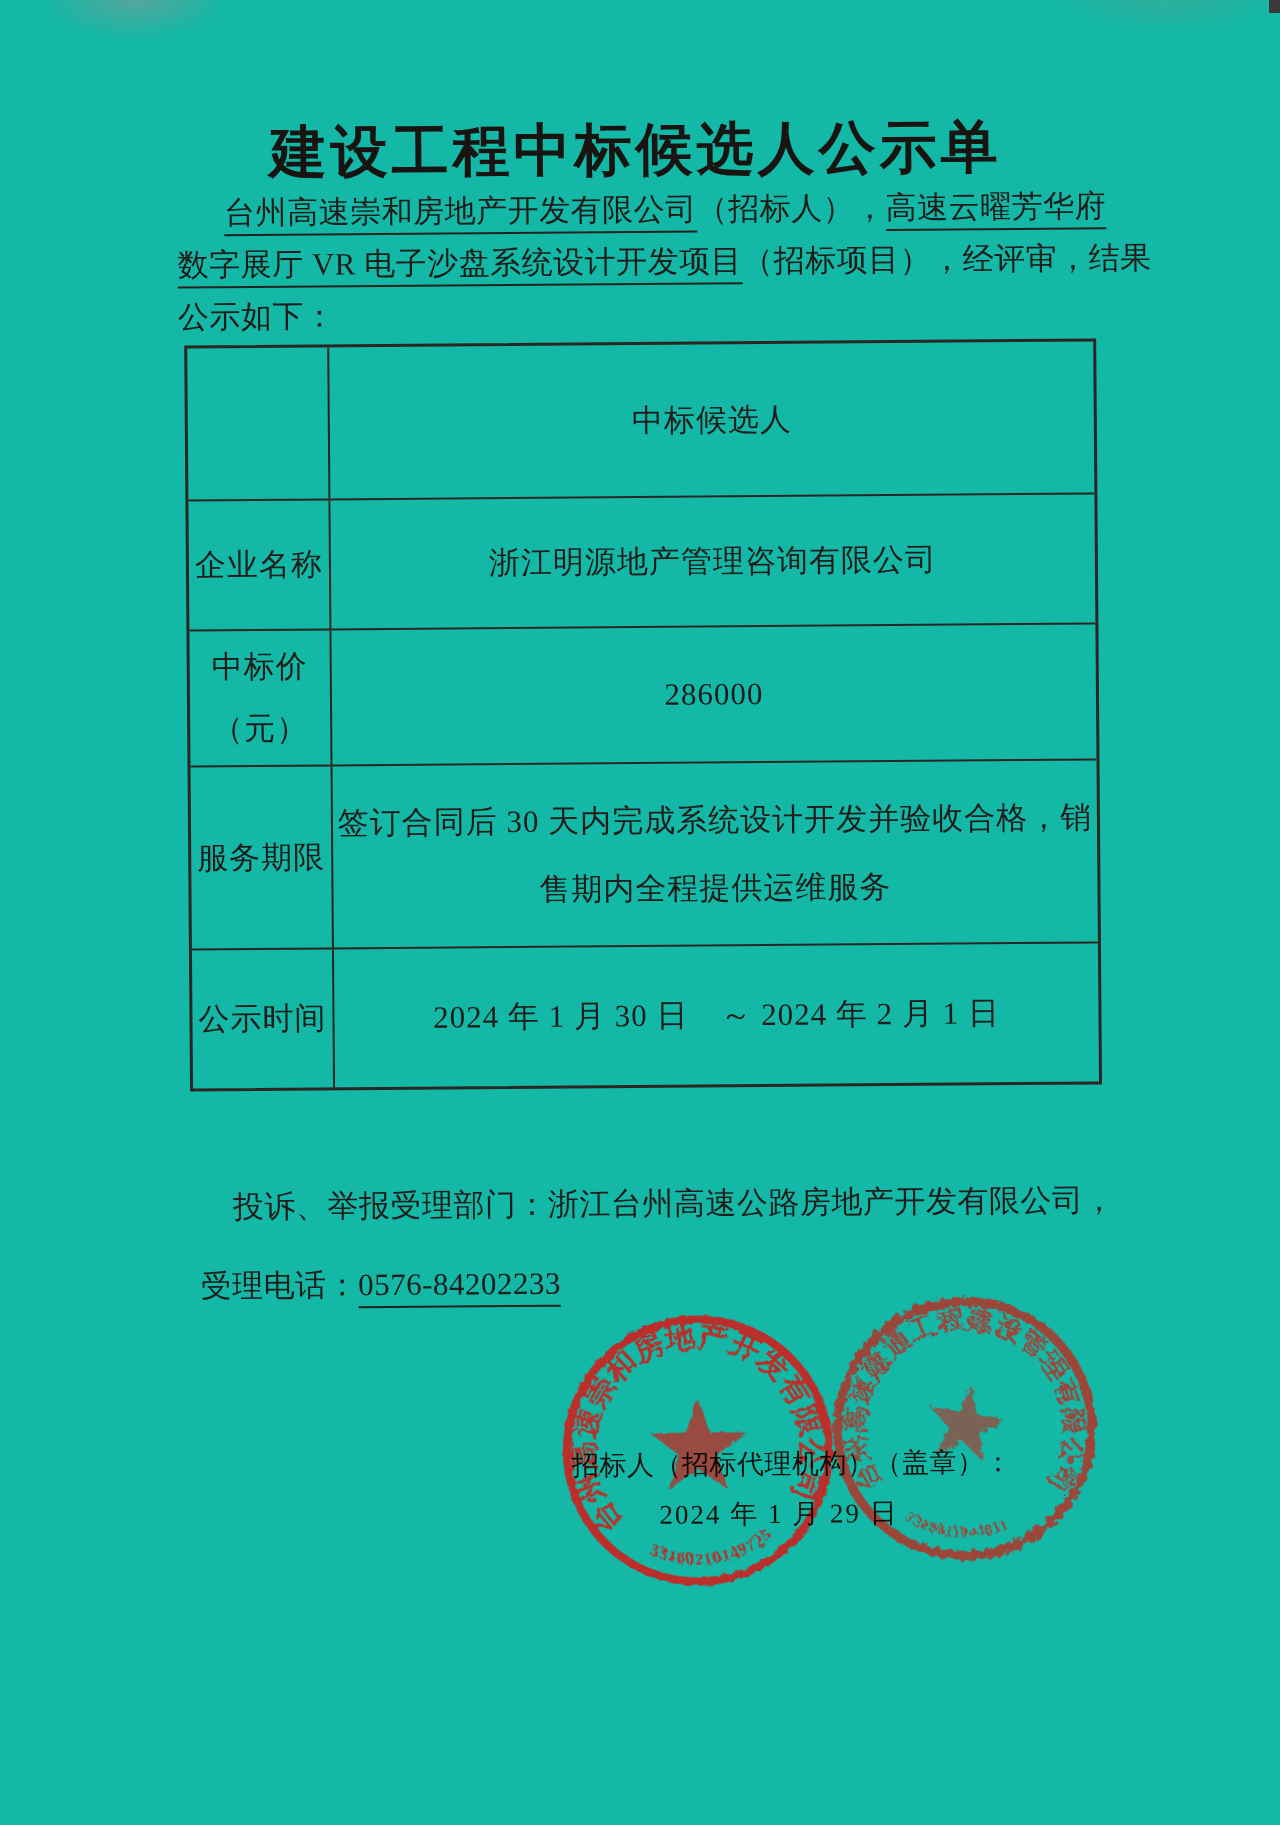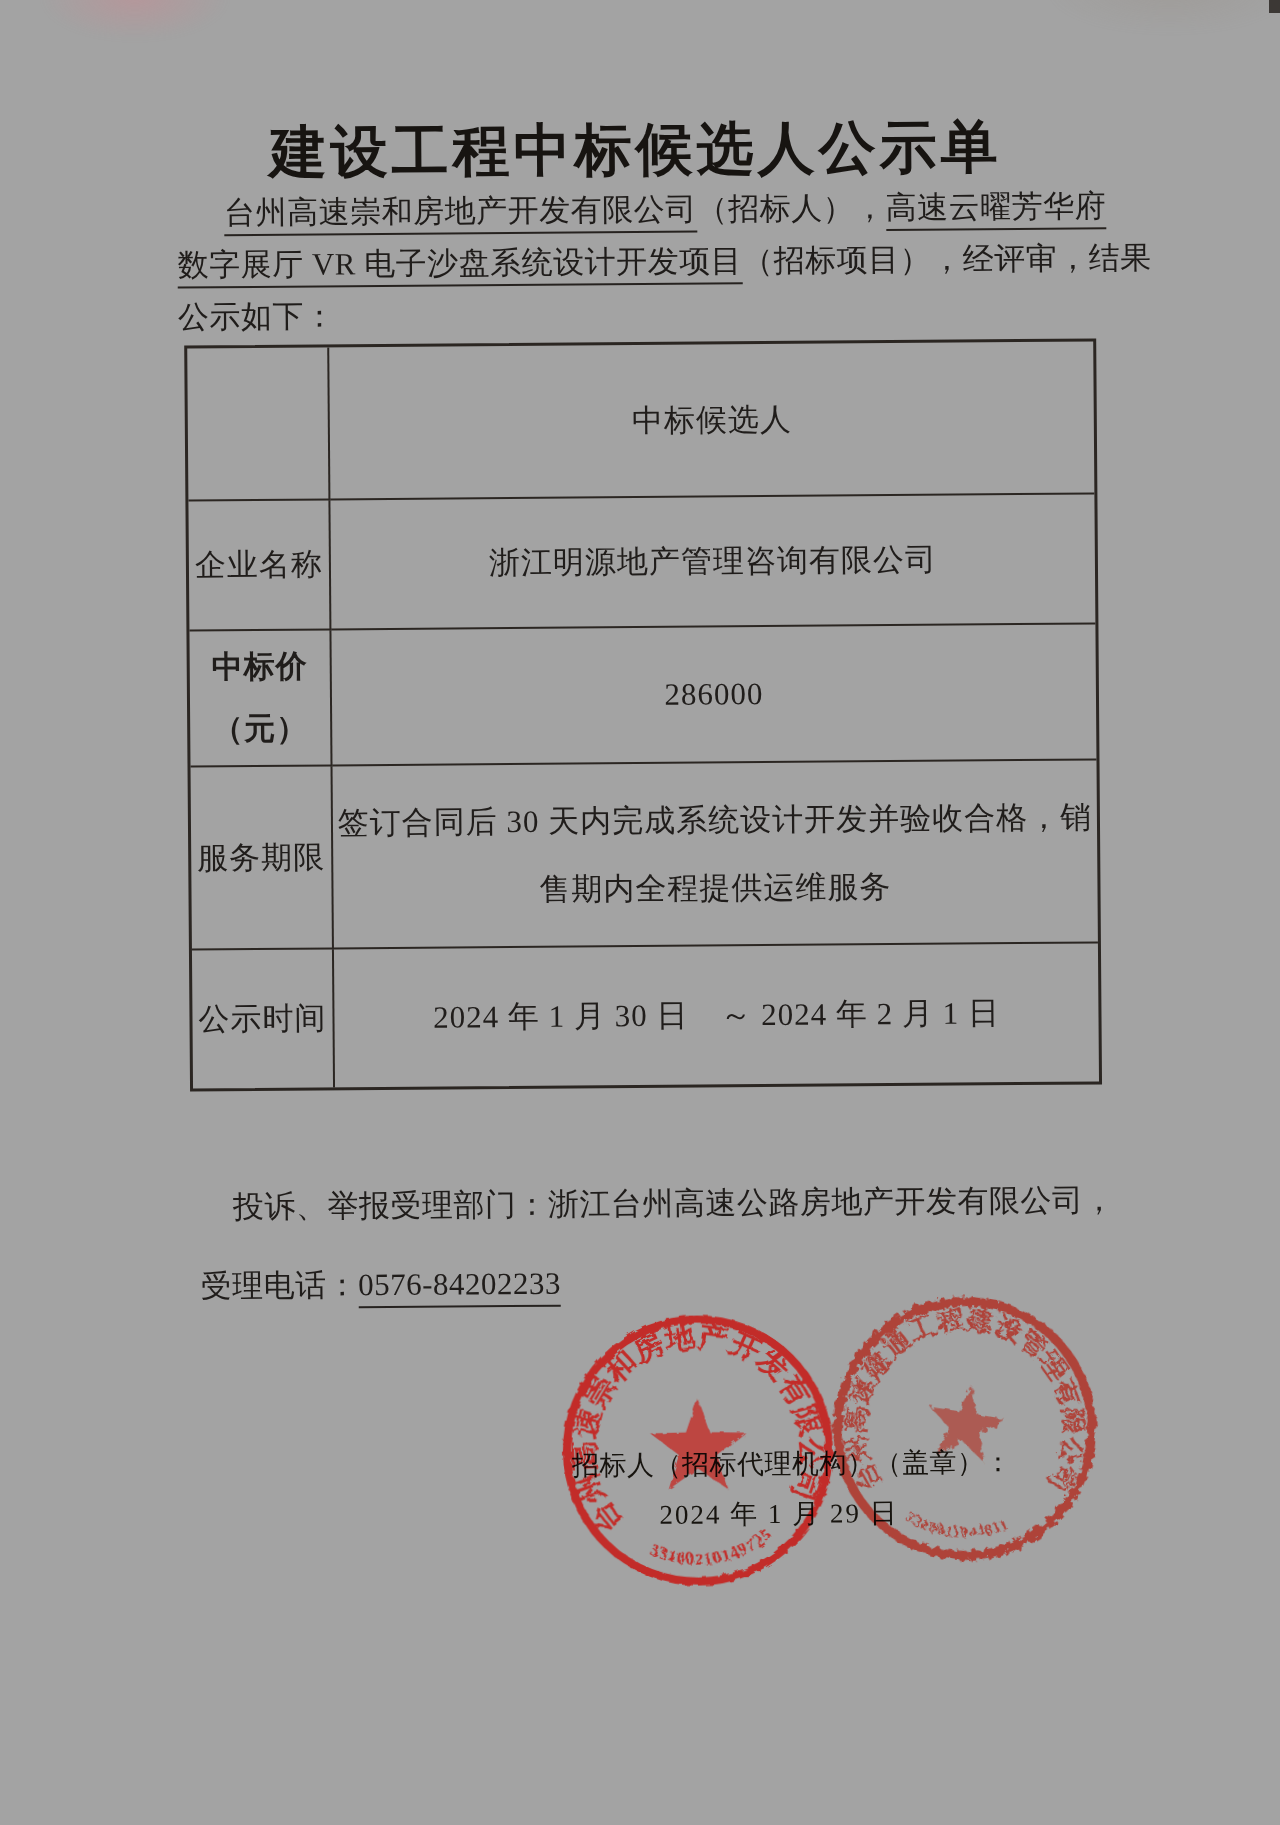--- a/index.html
+++ b/index.html
@@ -1,20 +1,20 @@
 <!DOCTYPE html>
 <html><head>
 <meta charset="utf-8">
 <style>
   html,body{margin:0;padding:0;background:#e8e6e2;}
   .page{
     position:relative;
     width:1280px;height:1825px;
     margin:0 auto;
-    background:#a3a3a3;
+    background:#14b8a6;
     overflow:hidden;
     font-family:"Liberation Serif", serif;
     color:#201d1b;
   }
   .content{
     position:absolute;inset:0;
     transform:rotate(-0.45deg);
     transform-origin:640px 700px;
   }
   
@@ -63,21 +63,21 @@
   }
   .cell{
     display:flex;flex-direction:column;align-items:center;justify-content:center;
     font-size:31px;letter-spacing:1px;
     border-bottom:2.5px solid #2b2622;
     line-height:1.35;
     text-align:center;
   }
   .cell.lab{border-right:2.5px solid #2b2622;}
   .cell.last{border-bottom:none;}
-  .cell .sub{line-height:62px;font-weight:bold;}
+  .cell .sub{line-height:62px;}
   .cell .svc1{margin-bottom:26px;}
   
   .complaint-1{
     position:absolute;left:182px;top:1183px;width:980px;
     font-size:31px;letter-spacing:.5px;white-space:nowrap;
     padding-left:47px;
   }
   .complaint-2{
     position:absolute;left:182px;top:1262px;
     font-size:31px;letter-spacing:.5px;white-space:nowrap;

